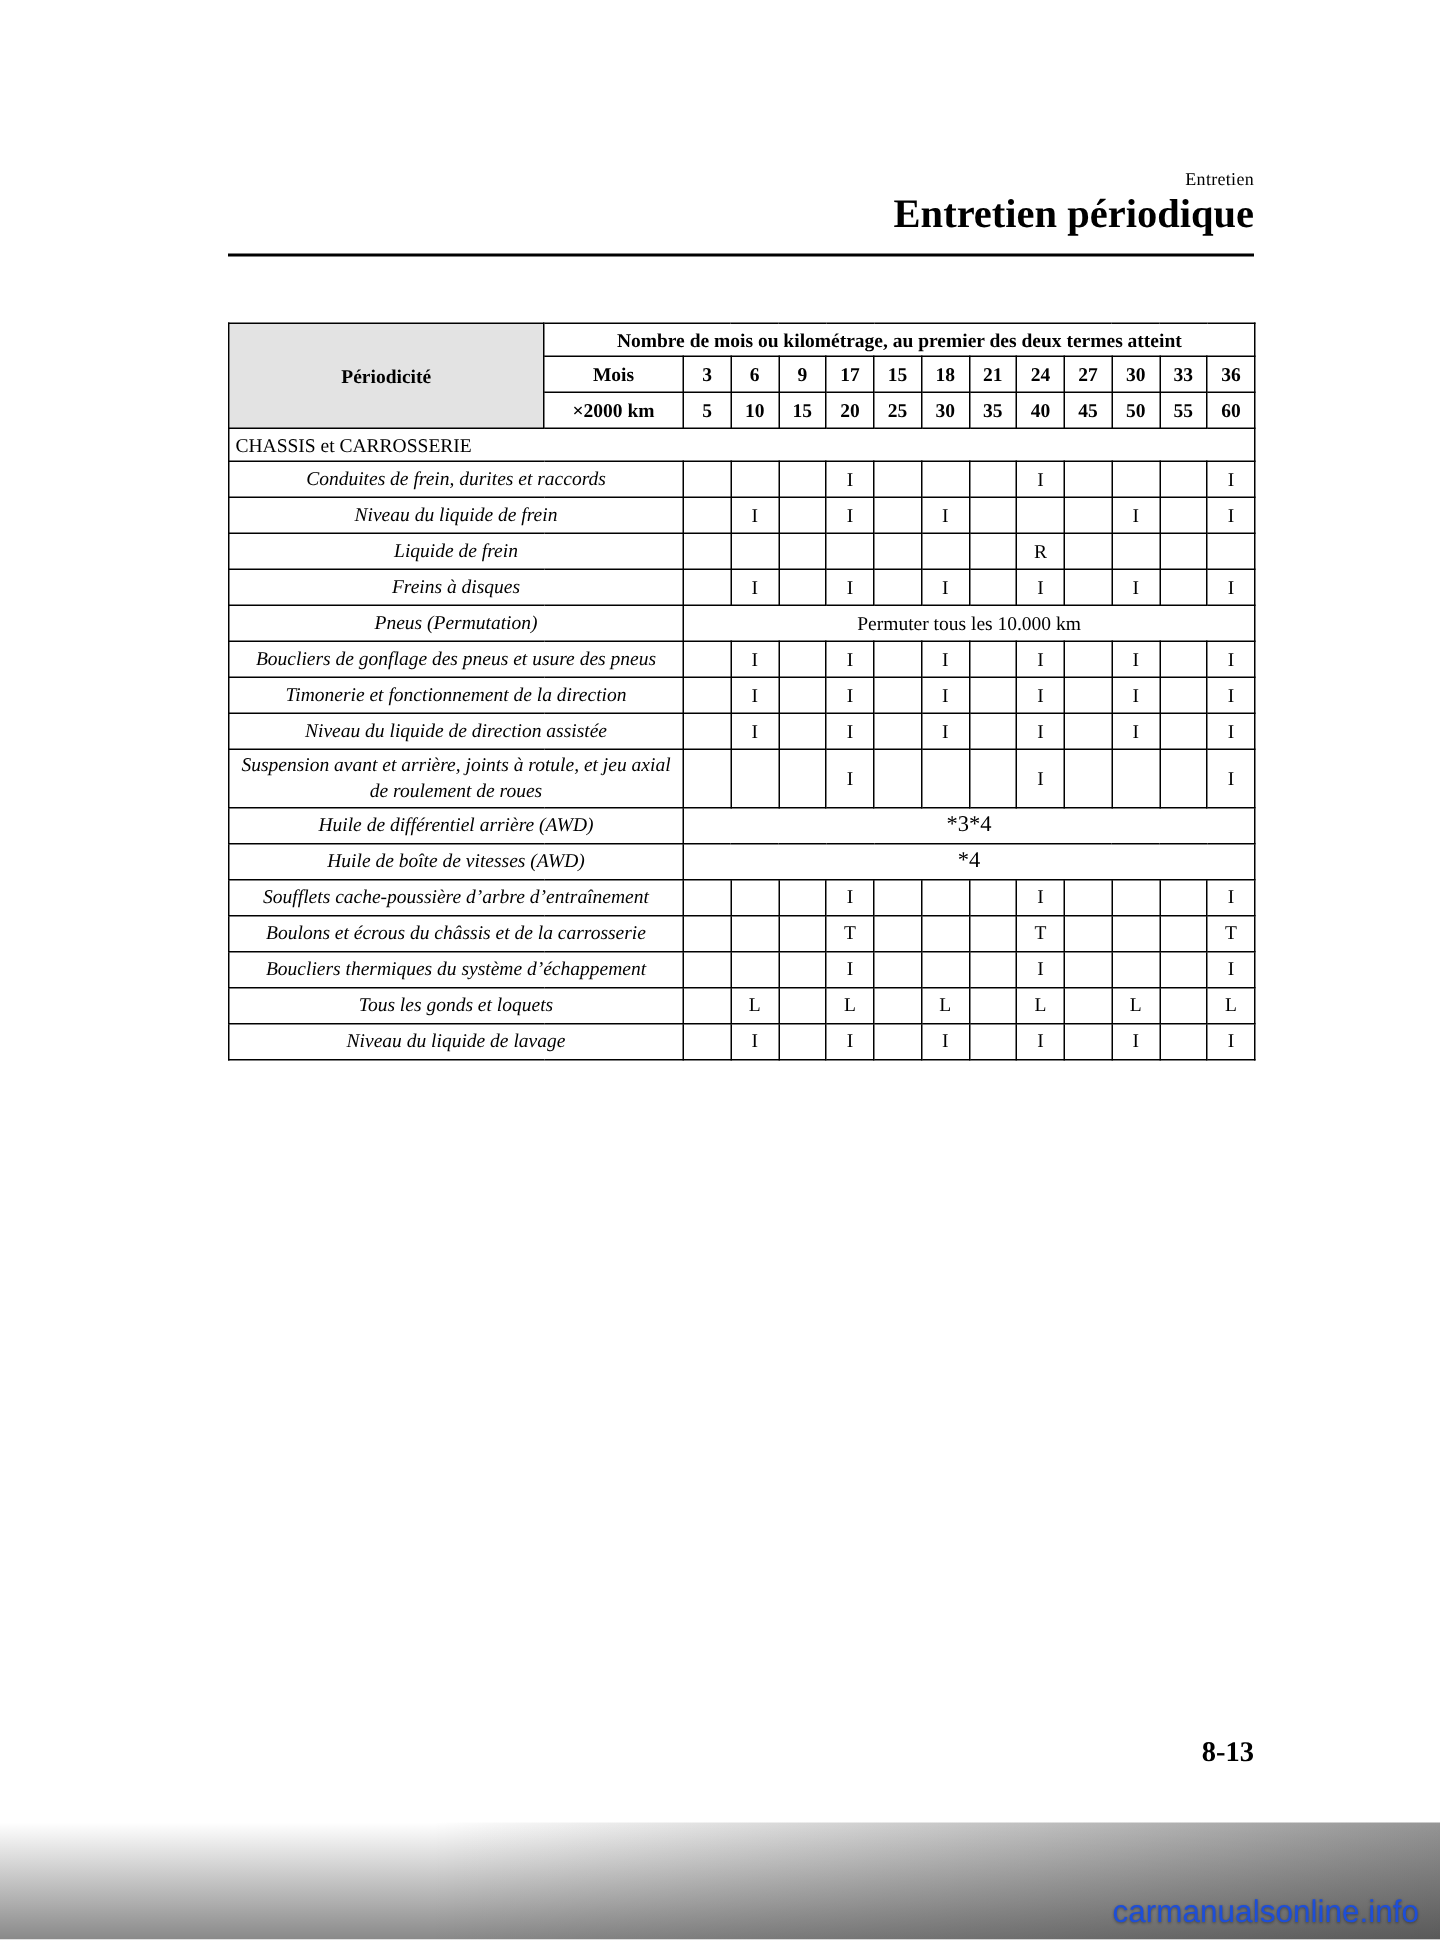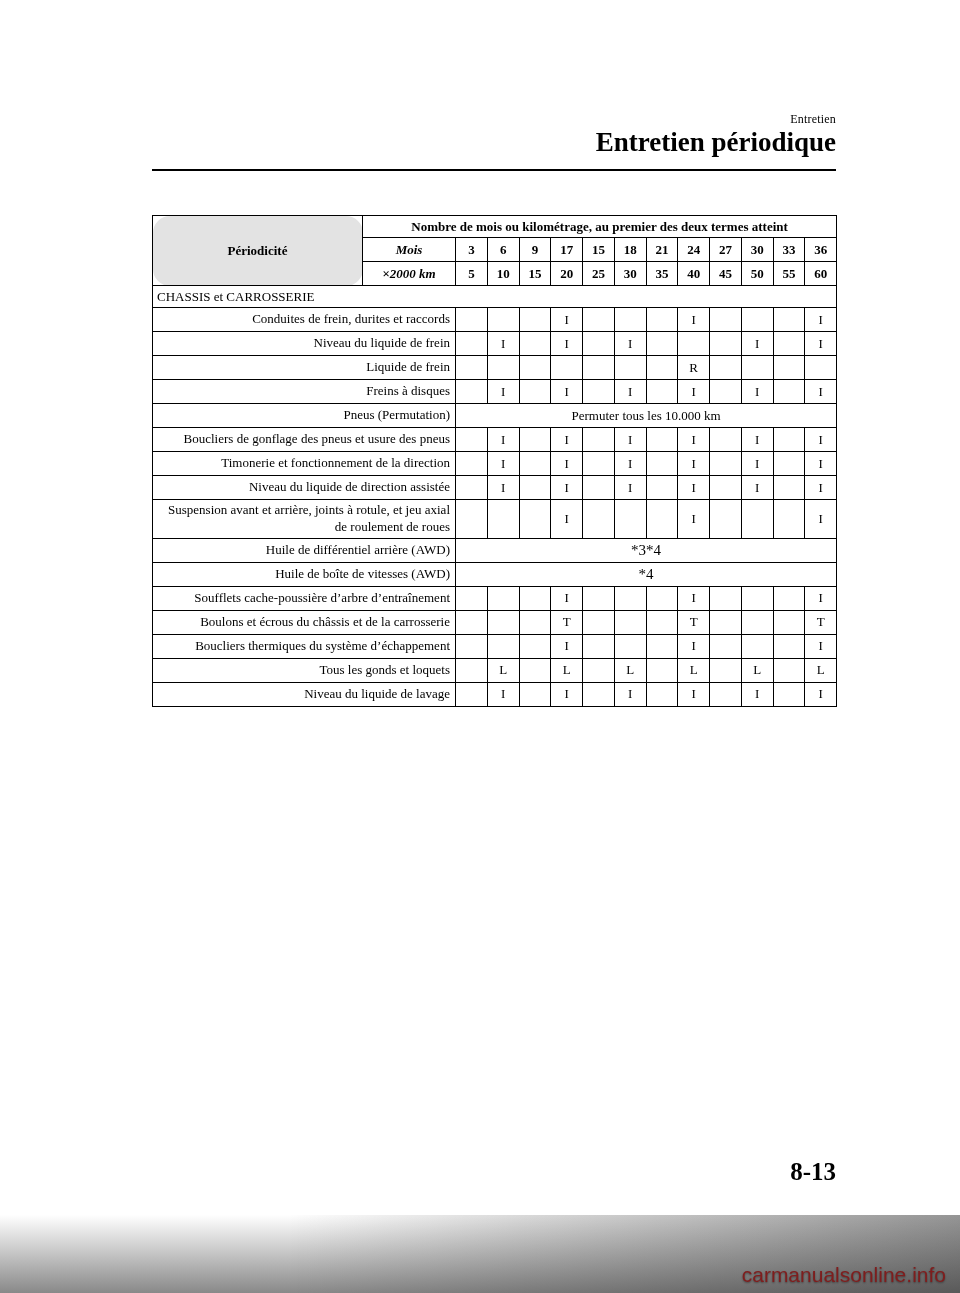--- a/index.html
+++ b/index.html
@@ -31,46 +31,46 @@
     border-collapse: collapse; table-layout: fixed;
     font-size: 13px;
   }
   .maint th, .maint td {
     border: 1px solid #000;
     vertical-align: middle;
     overflow: hidden;
   }
   .periodicite-cell {
     background: #e3e3e3;
-    text-align: center; font-weight: bold; font-size: 13px; border-radius: 17px;
+    text-align: center; font-weight: bold; font-size: 13px;
   }
   .span-title { text-align: center; font-weight: bold; height: 22px; padding: 1px 2px; margin-left: 35px; }
-  .sublabel  { text-align: center; font-weight: bold; height: 24px; padding: 1px 2px; font-style: italic; }
+  .sublabel  { text-align: center; font-weight: bold; height: 24px; padding: 1px 2px; }
   .num       { text-align: center; font-weight: bold; padding: 0; }
   .section-cell { font-weight: normal; text-align: left; padding: 2px 4px; height: 22px; }
-  .row-label { text-align: right; padding: 2px 5px; line-height: 1.3; height: 24px; font-weight: normal; }
+  .row-label { text-align: center; padding: 2px 5px; line-height: 1.3; height: 24px; font-weight: normal; font-style: italic; }
   .val       { text-align: center; padding: 0; font-weight: normal; height: 24px; }
   .span-val  { text-align: center; font-weight: normal; }
   .small-note { font-size: 15px; }
 
   .page-number {
     position: absolute; top: 1158px; left: 152px; width: 684px;
-    text-align: right; font-size: 25px; font-weight: bold;
+    text-align: right; font-size: 19px; font-weight: bold;
   }
 
   .bottom-shade {
     position: absolute; left: 0; right: 0; bottom: 0; height: 78px;
     background:
       linear-gradient(to bottom, rgba(255,255,255,0) 0%, rgba(40,40,40,0.55) 100%),
       linear-gradient(to right, rgba(255,255,255,0) 30%, rgba(20,20,20,0.45) 100%);
   }
   .watermark {
     position: absolute; right: 14px; bottom: 6px;
     font-family: "Liberation Sans", sans-serif;
-    font-size: 21px; color: #7f1d1d;
+    font-size: 21px; color: #1d4ed8;
     text-shadow: 0 1px 2px rgba(0,0,0,0.4);
   }
 </style>
 </head>
 <body>
 
 <div class="eyebrow">Entretien</div>
 <div class="page-title">Entretien périodique</div>
 <div class="rule"></div>
 

